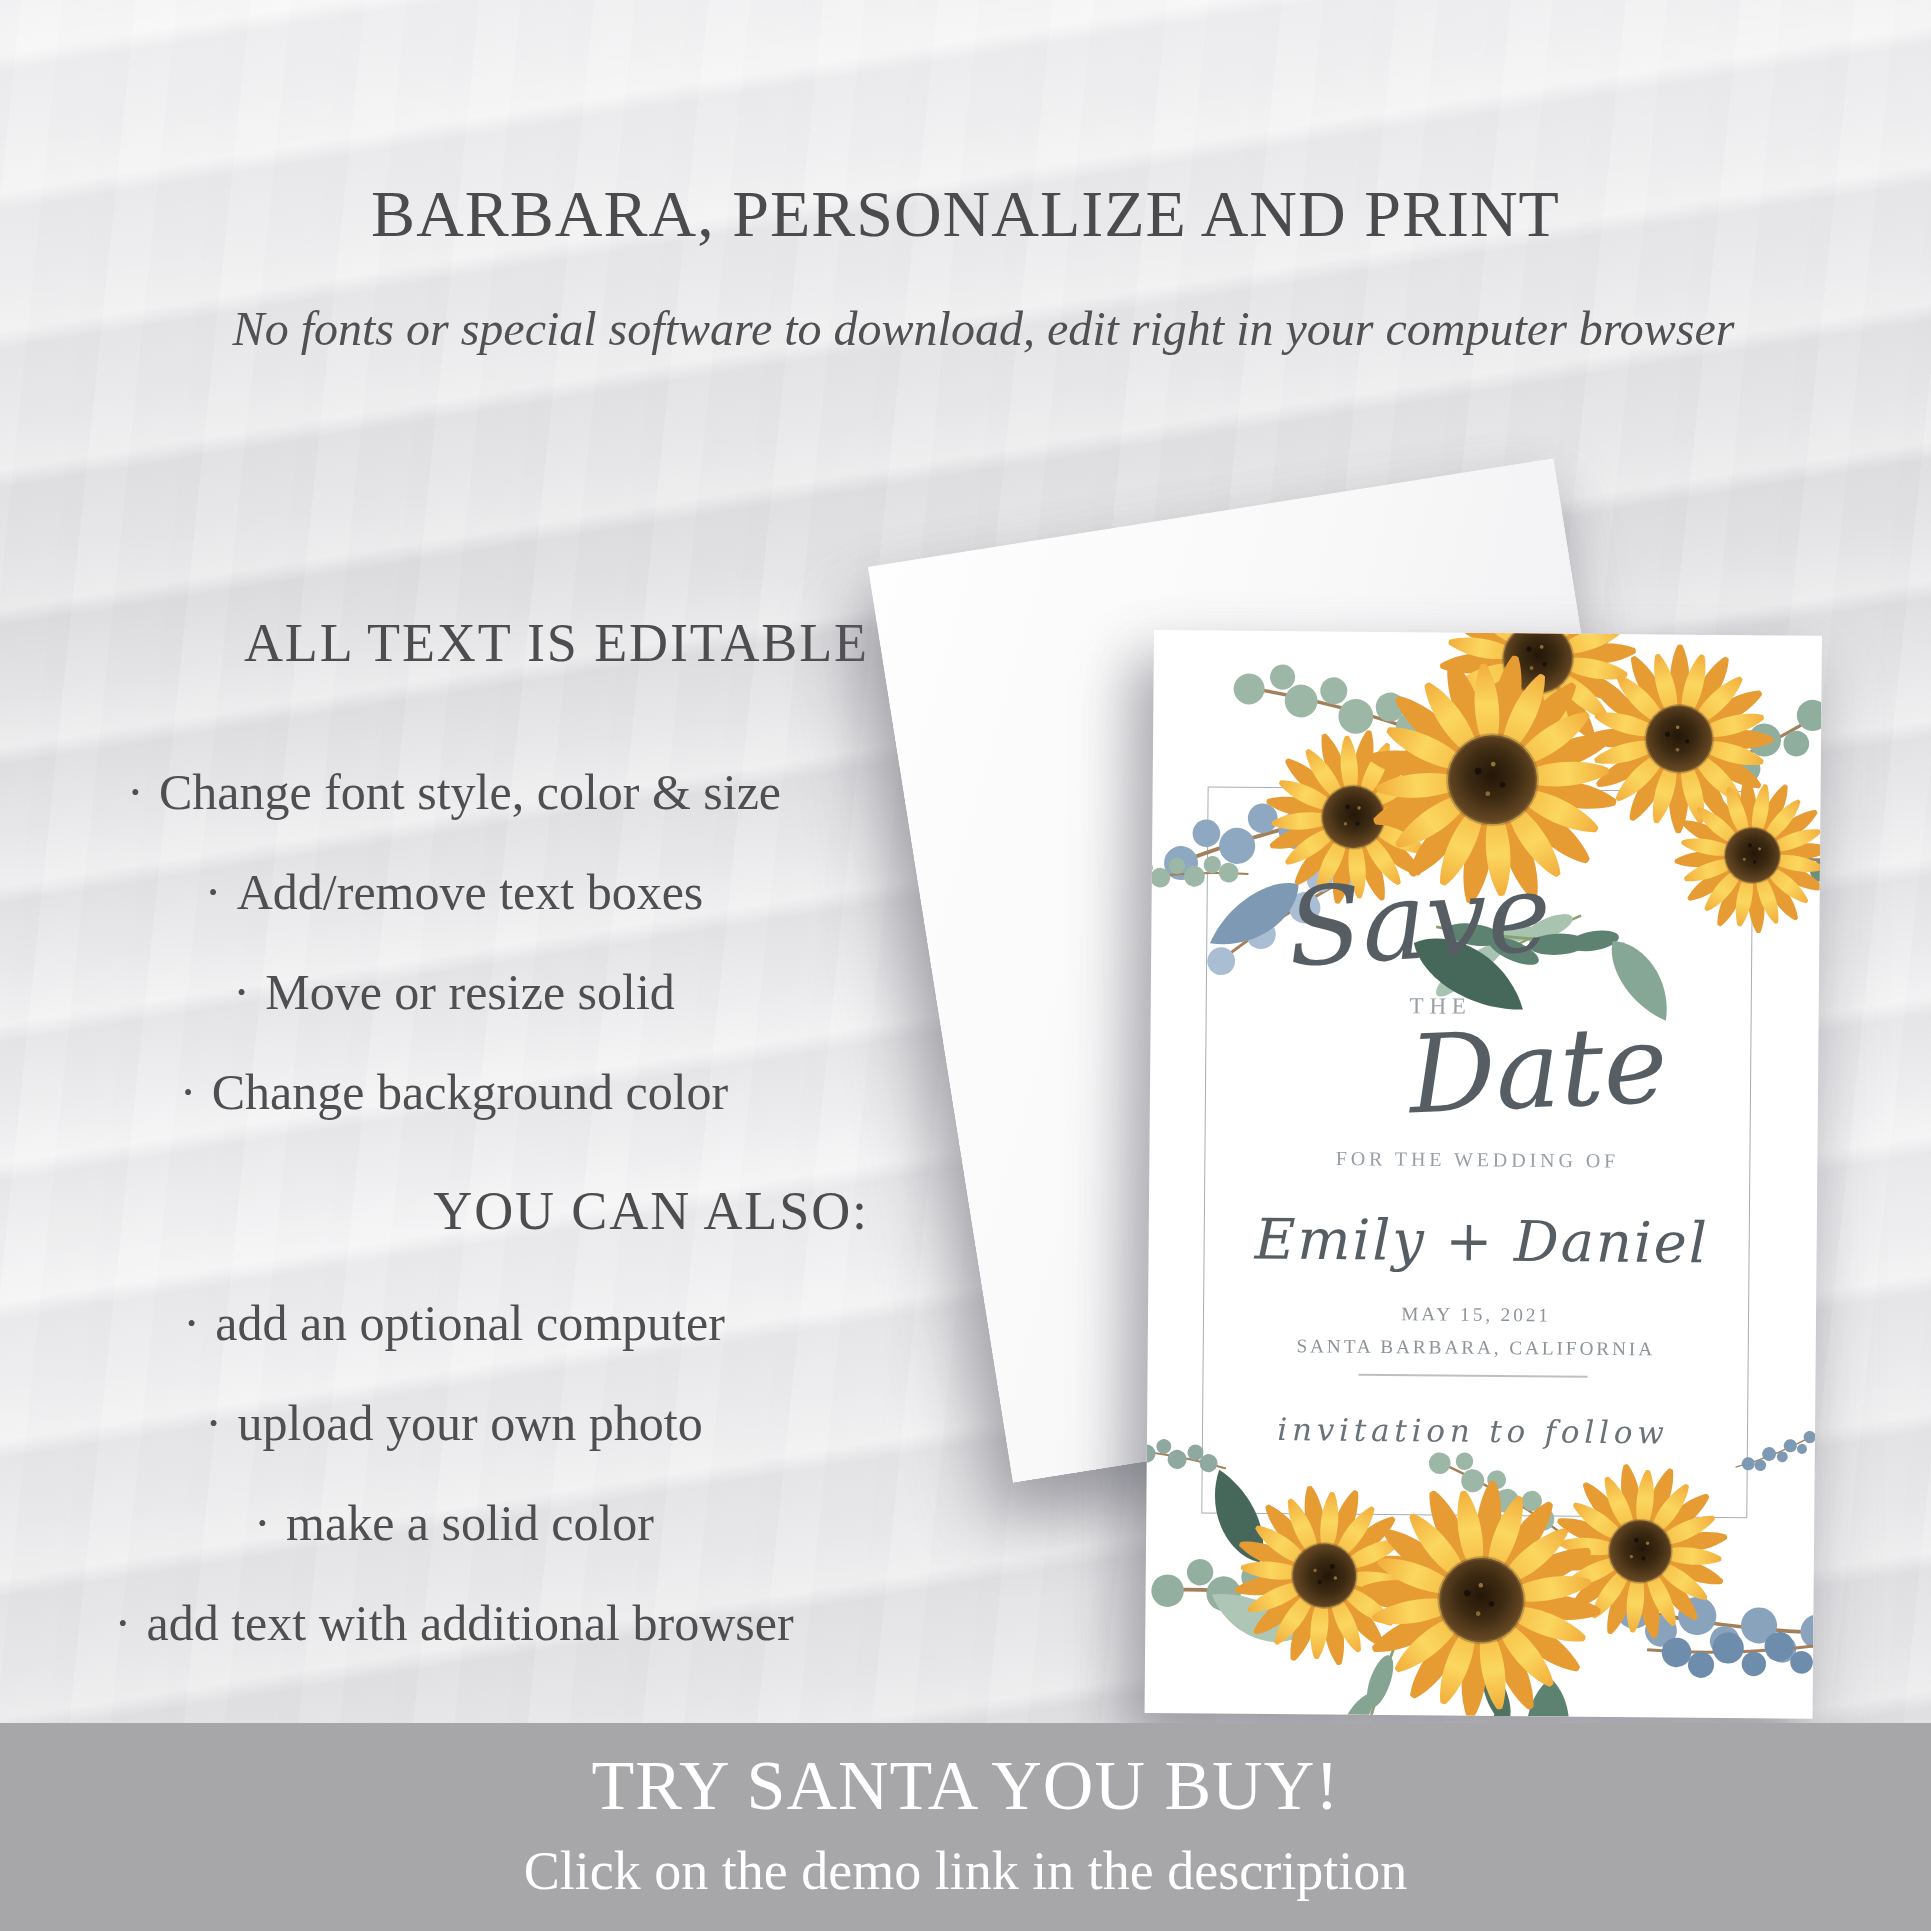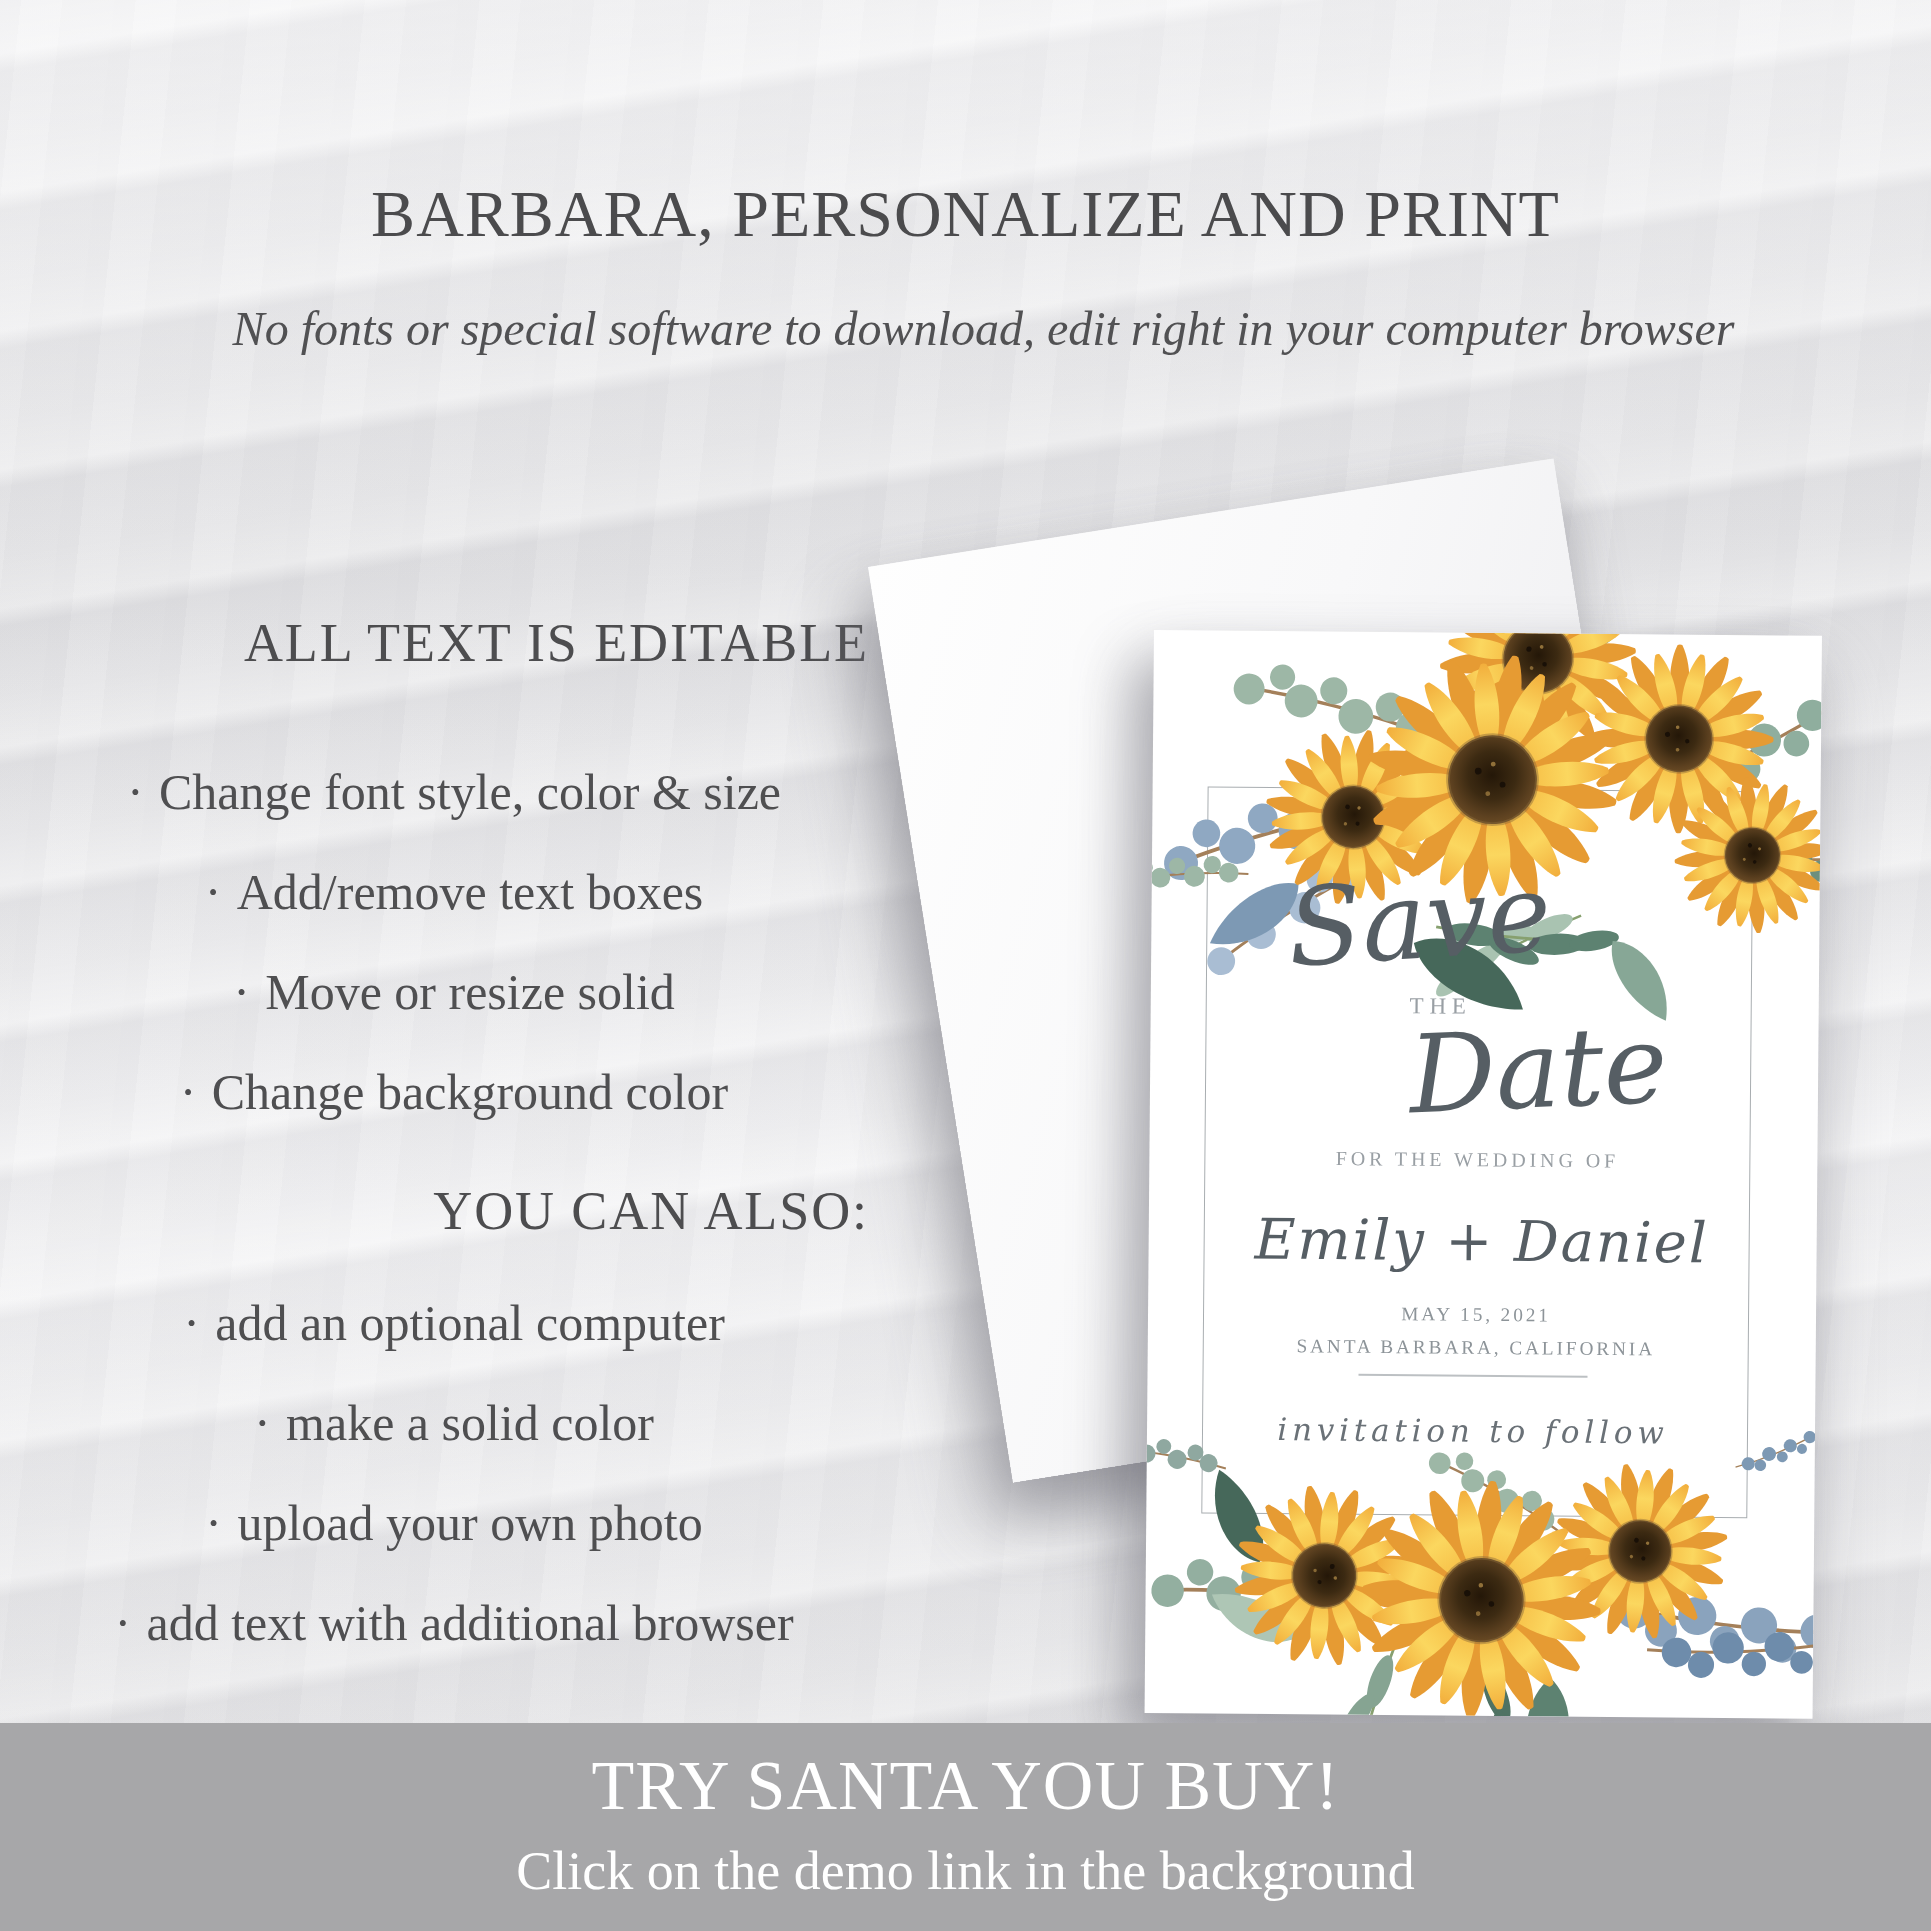--- a/index.html
+++ b/index.html
@@ -72,22 +72,22 @@
     <h2 class="sec-title s1">ALL TEXT IS EDITABLE</h2>
     <ul class="feature-list l1">
       <li><span class="bullet">·</span><span>Change font style, color &amp; size</span></li>
       <li><span class="bullet">·</span><span>Add/remove text boxes</span></li>
       <li><span class="bullet">·</span><span>Move or resize solid</span></li>
       <li><span class="bullet">·</span><span>Change background color</span></li>
     </ul>
     <h2 class="sec-title s2">YOU CAN ALSO:</h2>
     <ul class="feature-list l2">
       <li><span class="bullet">·</span><span>add an optional computer</span></li>
+      <li><span class="bullet">·</span><span>upload your own photo</span></li>
       <li><span class="bullet">·</span><span>make a solid color</span></li>
-      <li><span class="bullet">·</span><span>upload your own photo</span></li>
       <li><span class="bullet">·</span><span>add text with additional browser</span></li>
     </ul>
   </div>
 
   <div class="envelope"></div>
 
   <div class="card">
     <div class="card-frame"></div>
 
     <svg class="florals" viewBox="0 0 692 1122" aria-hidden="true">
@@ -191,17 +191,17 @@
     <div class="card-text eyebrow">FOR THE WEDDING OF</div>
     <div class="card-text script names">Emily + Daniel</div>
     <div class="card-text evdate">MAY 15, 2021</div>
     <div class="card-text evloc">SANTA BARBARA, CALIFORNIA</div>
     <div class="divider"></div>
     <div class="card-text script invitation">invitation to follow</div>
   </div>
 
   <div class="banner">
     <h2 class="banner-title">TRY SANTA YOU BUY!</h2>
-    <div class="banner-subtitle">Click on the demo link in the background</div>
+    <div class="banner-subtitle">Click on the demo link in the description</div>
   </div>
 
 </div>
 
 
 </body></html>

